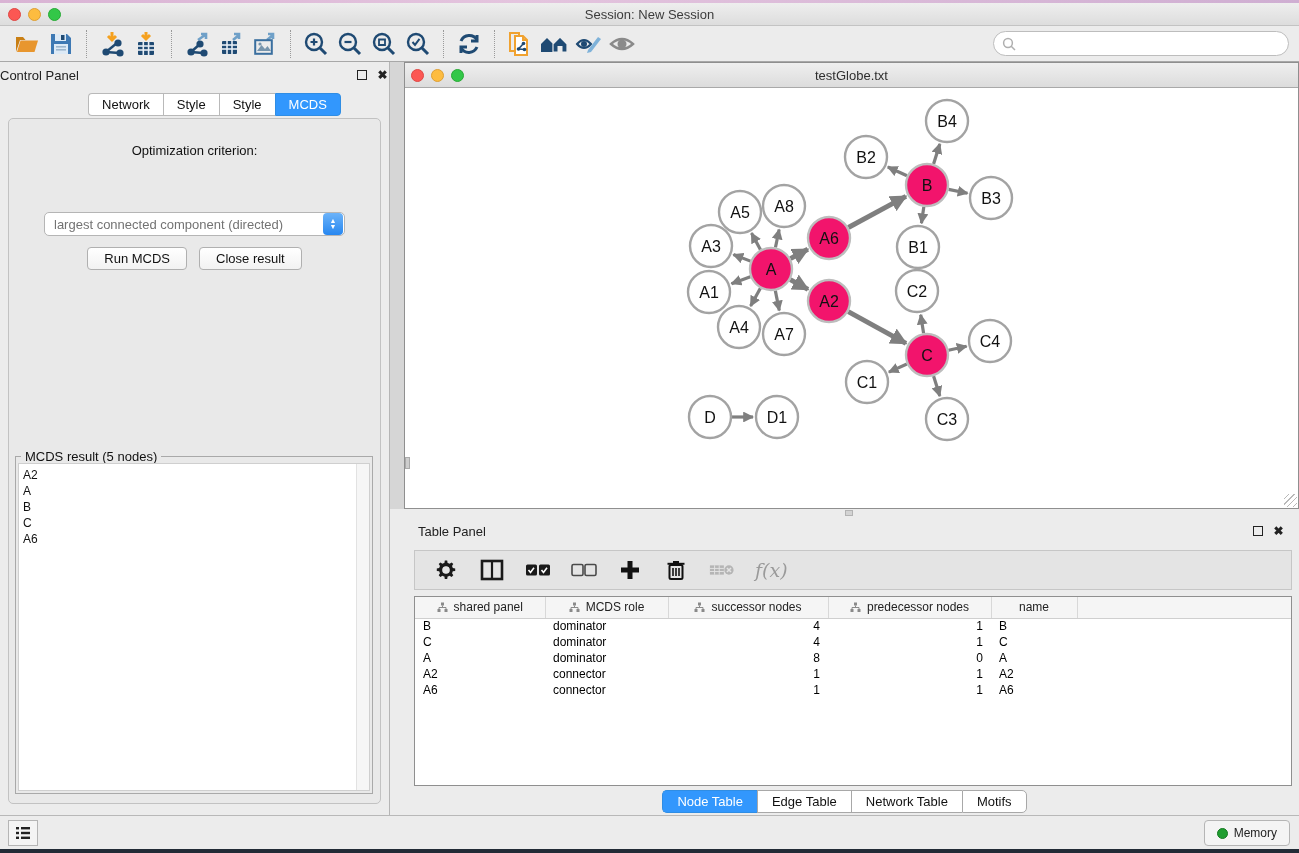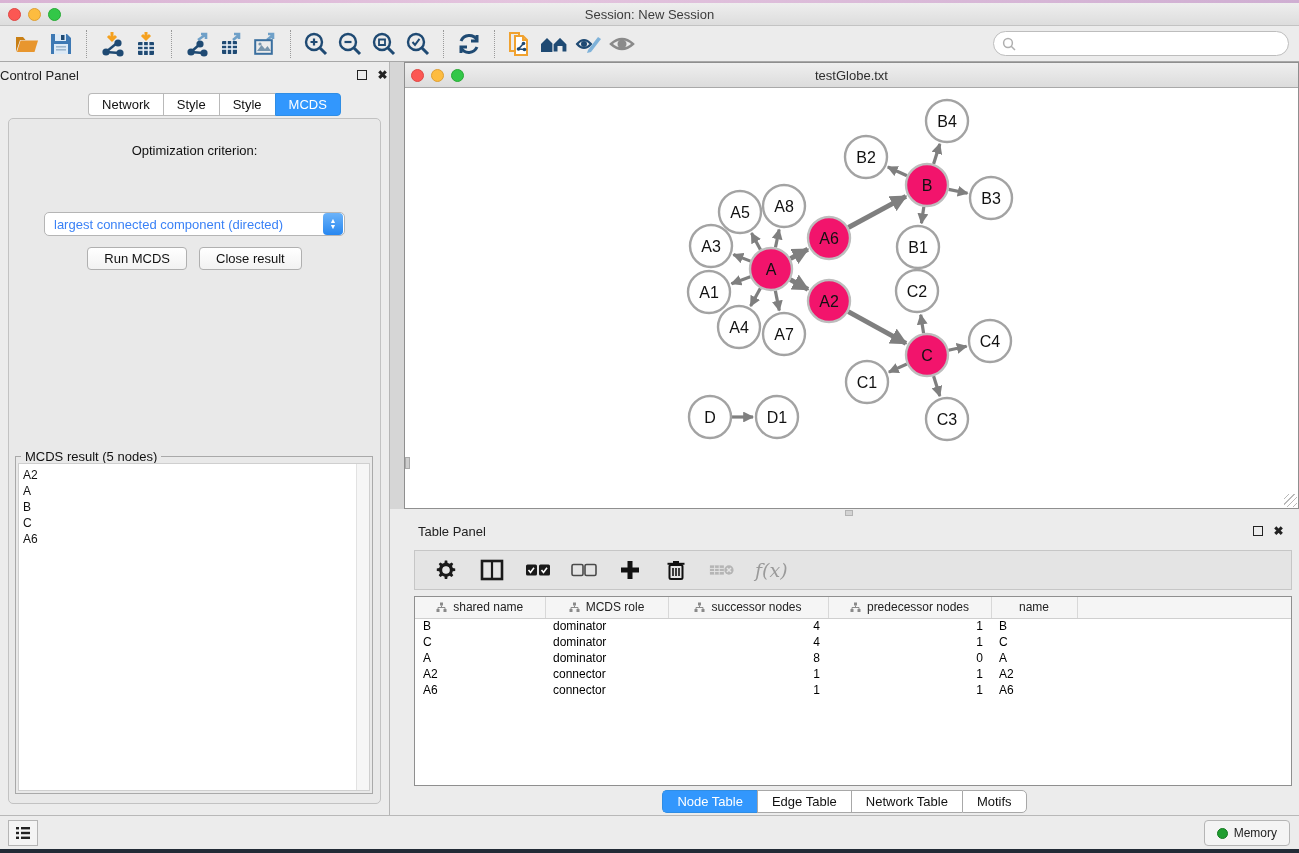--- a/index.html
+++ b/index.html
@@ -45,21 +45,21 @@
   .cp-tab { padding:3px 13px; font-size:13px; background:#fff; border:1px solid #b9b9b9; border-right:none; color:#111; cursor:pointer; }
   .cp-tab:first-child { border-radius:4px 0 0 4px; }
   .cp-tab:last-child { border-right:1px solid #b9b9b9; border-radius:0 4px 4px 0; }
   .cp-tab.sel { background:#3297fd; border-color:#2f8de4; color:#fff; }
 
   .cp-body { position:absolute; left:8px; right:8px; top:56px; bottom:11px; background:#e9e9e9;
      border:1px solid #c2c2c2; border-radius:5px; }
   .opt-label { text-align:center; margin-top:24px; font-size:13px; color:#111; }
   .dropdown { position:absolute; left:35px; right:35px; top:93px; height:24px; background:#fff;
      border:1px solid #b5b5b5; border-radius:5px; display:flex; align-items:center; cursor:pointer; }
-  .dropdown .dval { flex:1; padding-left:9px; font-size:13px; color:#3b82f6; white-space:nowrap; }
+  .dropdown .dval { flex:1; padding-left:9px; font-size:13px; color:#737373; white-space:nowrap; }
   .dd-stepper { width:20px; height:22px; border-radius:4px; background:linear-gradient(#6cb3f9,#2787f0);
      display:flex; flex-direction:column; align-items:center; justify-content:center; margin-right:1px; }
   .dd-stepper span { color:#fff; font-size:7px; line-height:6px; }
 
   .cp-buttons { position:absolute; top:128px; left:0; right:0; display:flex; justify-content:center; gap:12px; }
   .btn { background:linear-gradient(#ffffff,#f2f2f2); border:1px solid #b0b0b0; border-radius:4px;
      padding:3px 16px; font-size:13px; color:#111; cursor:pointer; }
 
   .result-box { position:absolute; left:6px; right:7px; top:337px; bottom:9px;
      border:1px solid #a9a9a9; }
@@ -549,21 +549,21 @@
         <thead>
             <tr id="table-head-row">
               <th>
                 <span class="hwrap">
                   <svg width="11" height="11" viewBox="0 0 11 11">
                     <rect x="4" y="0.5" width="3" height="3" fill="#8a8a8a"></rect>
                     <rect x="0.5" y="7" width="3" height="3" fill="#8a8a8a"></rect>
                     <rect x="7.5" y="7" width="3" height="3" fill="#8a8a8a"></rect>
                     <path d="M5.5 3.5 v2 M2 7 v-1.5 h7 V7" fill="none" stroke="#8a8a8a" stroke-width="1"></path>
                   </svg>
-                  <span>shared name</span>
+                  <span>shared panel</span>
                 </span>
               </th>
               <th>
                 <span class="hwrap">
                   <svg width="11" height="11" viewBox="0 0 11 11">
                     <rect x="4" y="0.5" width="3" height="3" fill="#8a8a8a"></rect>
                     <rect x="0.5" y="7" width="3" height="3" fill="#8a8a8a"></rect>
                     <rect x="7.5" y="7" width="3" height="3" fill="#8a8a8a"></rect>
                     <path d="M5.5 3.5 v2 M2 7 v-1.5 h7 V7" fill="none" stroke="#8a8a8a" stroke-width="1"></path>
                   </svg>

